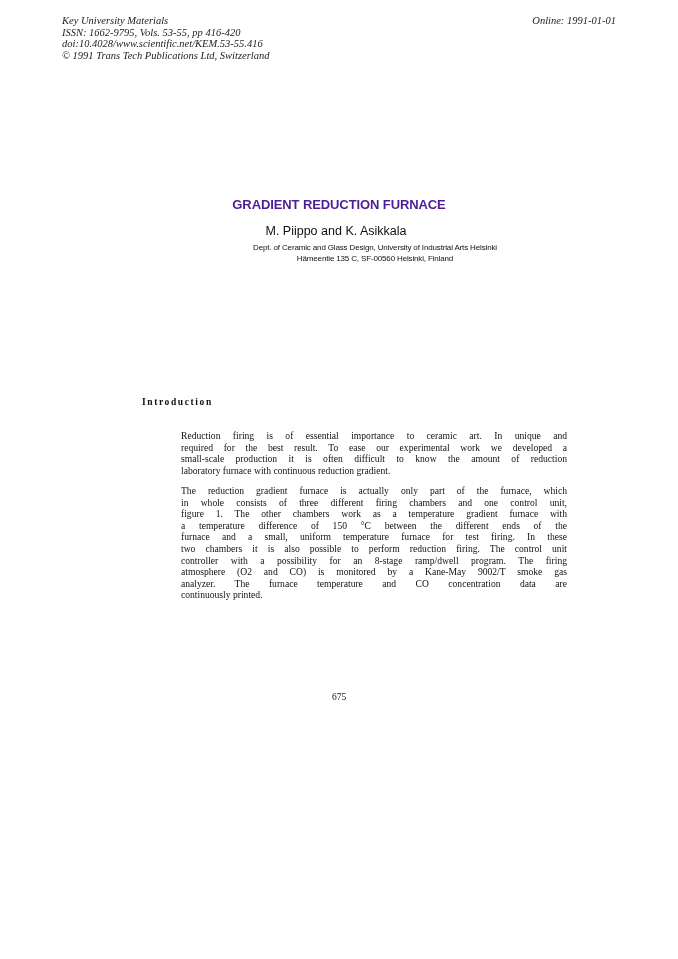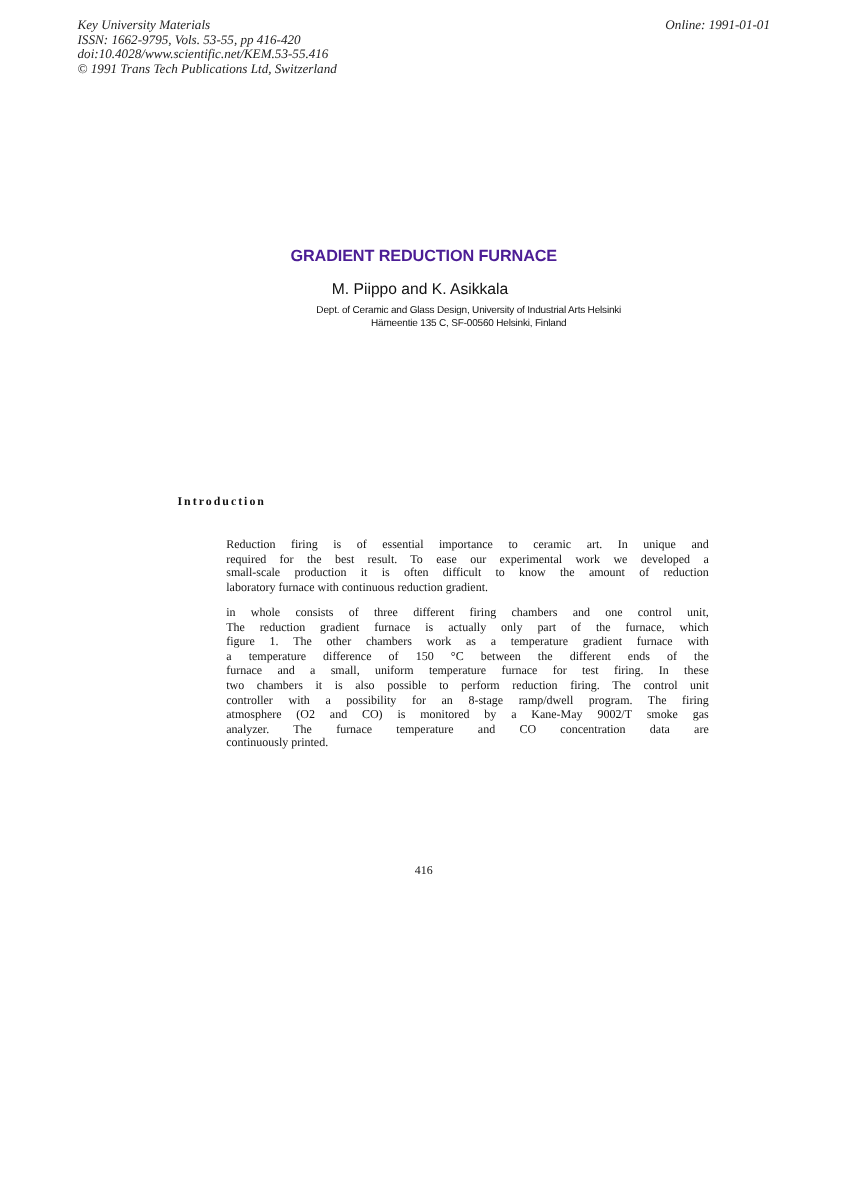--- a/index.html
+++ b/index.html
@@ -72,25 +72,25 @@
 <div class="section-heading">Introduction</div>
 
 <div class="para para1">
   <span class="line">Reduction firing is of essential importance to ceramic art.  In unique and</span>
   <span class="line">required for the best result.  To ease our experimental work we developed a</span>
   <span class="line">small-scale production it is often difficult to know the amount of reduction</span>
   <span class="line last">laboratory furnace with continuous reduction gradient.</span>
 </div>
 
 <div class="para para2">
+  <span class="line">The reduction gradient furnace is actually only part of the furnace, which</span>
   <span class="line">in whole consists of three different firing chambers and one control unit,</span>
-  <span class="line">The reduction gradient furnace is actually only part of the furnace, which</span>
   <span class="line">figure 1. The other chambers work as a temperature gradient furnace with</span>
   <span class="line">a temperature difference of 150 °C between the different ends of the</span>
   <span class="line">furnace and a small, uniform temperature furnace for test firing. In these</span>
   <span class="line">two chambers it is also possible to perform reduction firing. The control unit</span>
   <span class="line">controller with a possibility for an 8-stage ramp/dwell program.  The firing</span>
   <span class="line">atmosphere (O2 and CO) is monitored by a Kane-May 9002/T smoke gas</span>
   <span class="line">analyzer. The furnace temperature and CO concentration data are</span>
   <span class="line last">continuously printed.</span>
 </div>
 
-<div class="page-number">416</div>
+<div class="page-number">675</div>
 
 </body></html>

